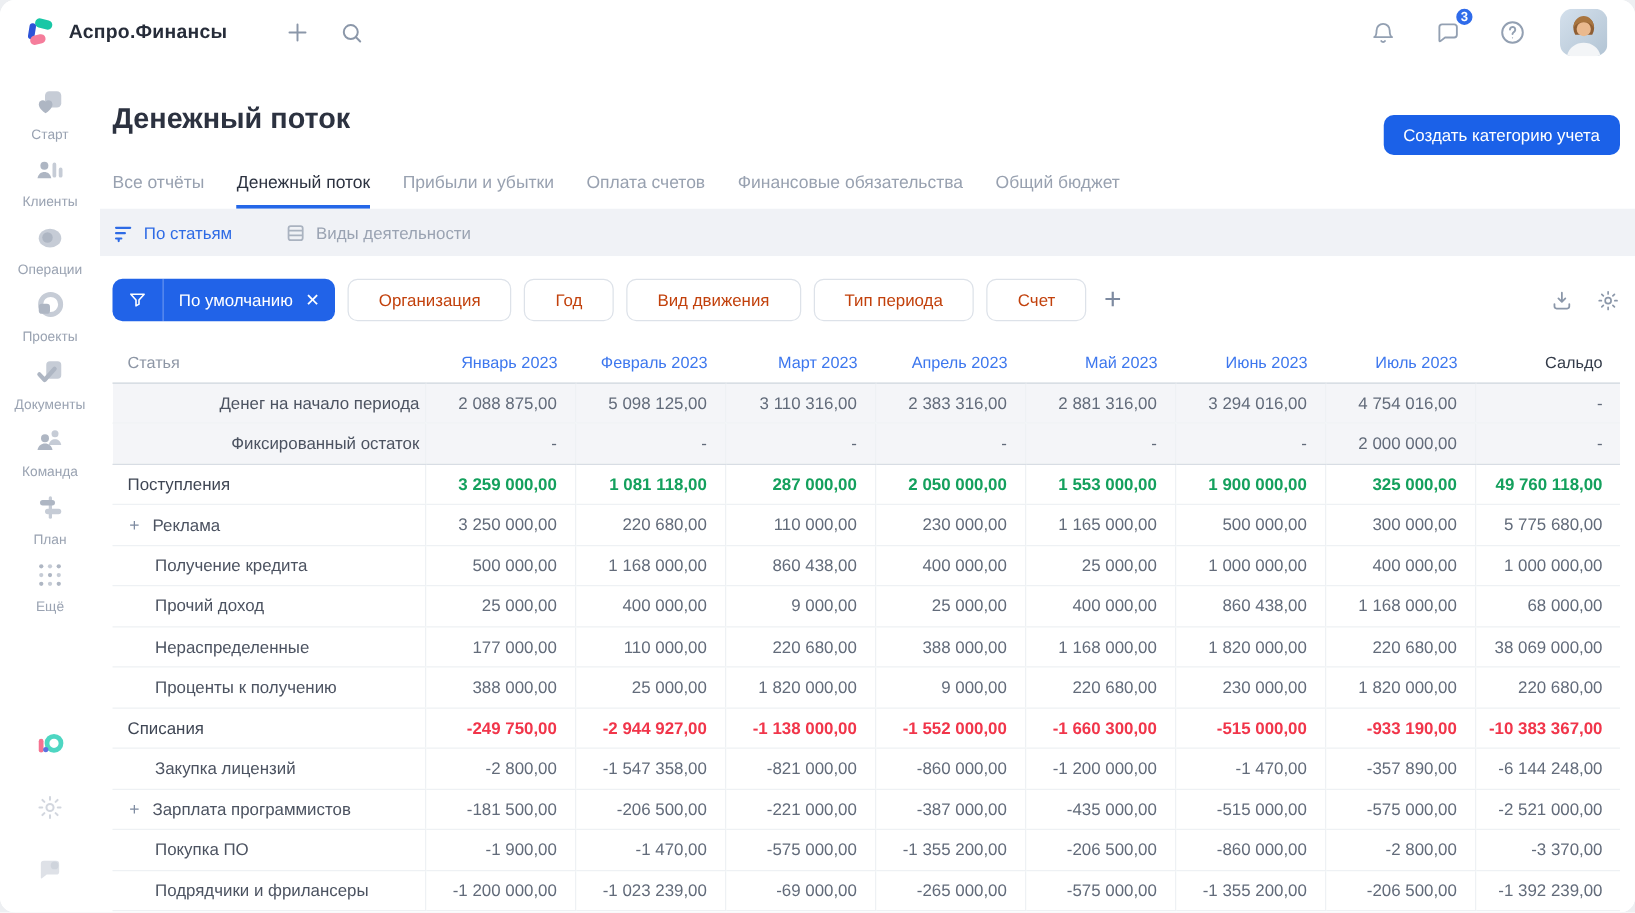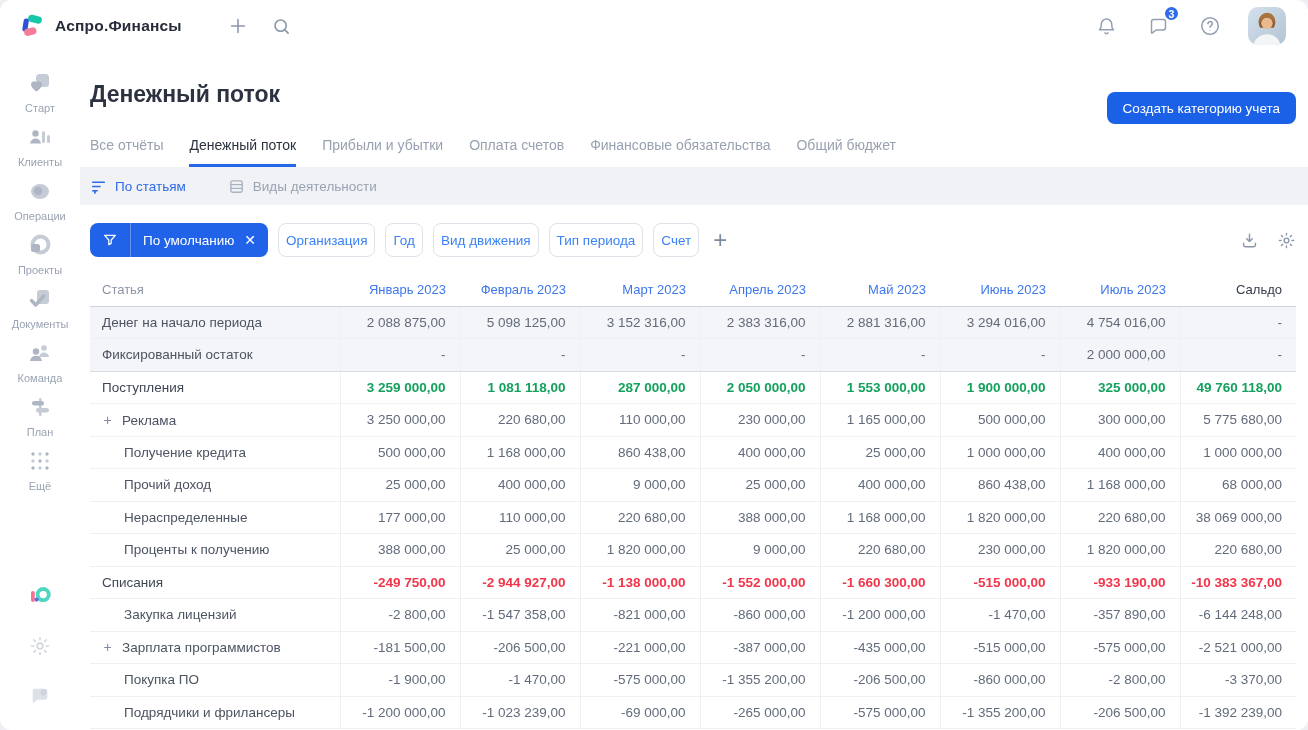--- a/index.html
+++ b/index.html
@@ -49,36 +49,36 @@
   .strip-item.active { color:#2e6be5; }
 
   .content { flex:1; background:#fff; padding:18px 12px 0 10px; overflow:hidden; }
 
   
   .filter-row { display:flex; align-items:center; gap:10px; }
   .pill { display:flex; align-items:center; background:#2163e8; border-radius:8px; height:34px; color:#fff; font-size:13.5px; }
   .pill-funnel { display:flex; align-items:center; padding:0 12px; height:100%; border-right:1px solid rgba(255,255,255,.3); cursor:pointer; }
   .pill-label { padding:0 7px 0 12px; white-space:nowrap; }
   .pill-close { padding:0 12px 0 3px; cursor:pointer; font-size:14px; line-height:1; }
-  .chip { height:34px; display:flex; align-items:center; padding:0 7px; border:1px solid #dde2e9; border-radius:8px;
-          background:#fff; font-size:13.5px; color:#3b82f6; cursor:pointer; white-space:nowrap; }
+  .chip { height:34px; display:flex; align-items:center; padding:0 24px; border:1px solid #dde2e9; border-radius:8px;
+          background:#fff; font-size:13.5px; color:#c2410c; cursor:pointer; white-space:nowrap; }
   .add-filter { font-size:24px; font-weight:300; color:#7d8aa0; margin-left:4px; cursor:pointer; line-height:1; }
   .filter-right { margin-left:auto; display:flex; align-items:center; gap:18px; }
   .tool-ic { cursor:pointer; display:flex; align-items:center; }
 
   
   table { width:100%; border-collapse:collapse; table-layout:fixed; margin-top:16px; }
   thead th { height:33px; font-size:13px; font-weight:400; border-bottom:1px solid #ccd3db; white-space:nowrap; }
   th.c-article { text-align:left; color:#8d96a5; padding-left:12px; }
   th.c-month  { text-align:right; color:#3d77ee; padding-right:14px; cursor:pointer; }
   th.c-saldo  { text-align:right; color:#333b49; padding-right:14px; }
   tbody td { height:32.5px; font-size:13.5px; color:#626b7a; text-align:right; padding-right:14px;
              border-bottom:1px solid #eef1f4; border-left:1px solid #eef1f4; white-space:nowrap; overflow:hidden; }
   tbody td.lbl { text-align:left; padding-left:12px; padding-right:4px; color:#4c5361; border-left:none; }
-  tr.muted td { background:#f4f5f8; }
+  tr.muted td { background:#f4f5f8;text-align:right; }
   tr.sep td { border-bottom-color:#d8dde4; }
   tr.income td { color:#14a05d; font-weight:700; }
   tr.income td.lbl { color:#3f4654; font-weight:400; }
   tr.expense td { color:#f1354a; font-weight:700; }
   tr.expense td.lbl { color:#3f4654; font-weight:400; }
   td.lbl.indent { padding-left:34px; }
   .expander { color:#7e8ba1; margin-right:9px; font-size:14px; cursor:pointer; display:inline-block; width:11px; text-align:center; }
 </style>
 </head>
 <body>
@@ -333,21 +333,21 @@
               <th class="c-month">Июнь 2023</th>
               <th class="c-month">Июль 2023</th>
               <th class="c-saldo">Сальдо</th>
             </tr>
           </thead>
         <tbody>
             <tr class="muted">
               <td class="lbl">Денег на начало периода</td>
               <td>2 088 875,00</td>
               <td>5 098 125,00</td>
-              <td>3 152 316,00</td>
+              <td>3 110 316,00</td>
               <td>2 383 316,00</td>
               <td>2 881 316,00</td>
               <td>3 294 016,00</td>
               <td>4 754 016,00</td>
               <td>-</td>
             </tr>
             <tr class="muted sep">
               <td class="lbl">Фиксированный остаток</td>
               <td>-</td>
               <td>-</td>

